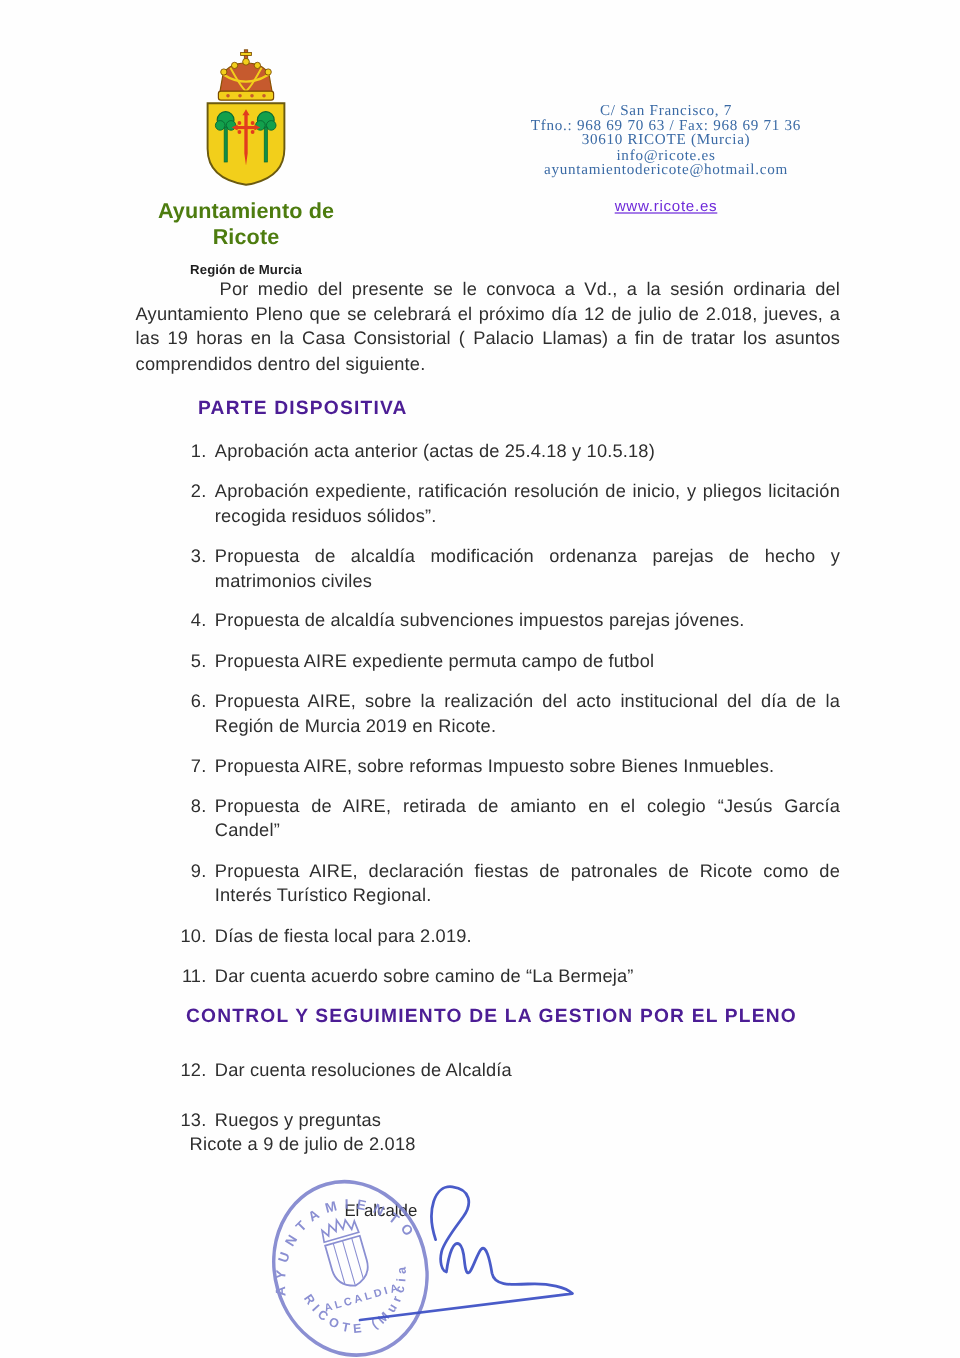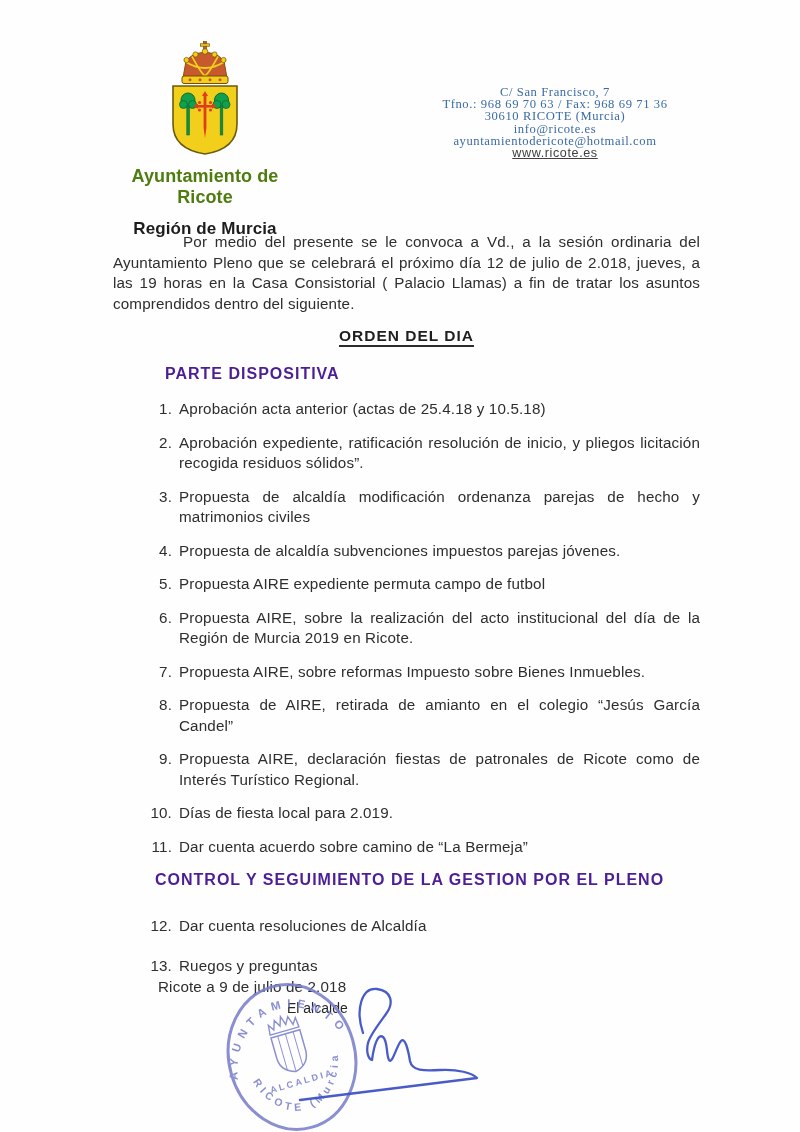--- a/index.html
+++ b/index.html
@@ -5,28 +5,28 @@
   html,body{margin:0;padding:0;background:#e8e8e8;}
   .page{
     position:relative; width:800px; height:1132px; background:#fefefe;
     margin:0 auto; overflow:hidden;
     font-family:"Liberation Sans", sans-serif; color:#2e2e2e;
   }
   
   .logo-block{position:absolute; left:130px; top:40px; width:150px; text-align:center;}
   .logo-block svg{display:block; margin:0 auto;}
   .org-name{font-size:18px; font-weight:bold; color:#4d7c0f; margin-top:11px; letter-spacing:.1px;}
-  .region-name{font-size:17px; font-weight:bold; color:#1d1d1d; margin-top:11px; letter-spacing:.1px;}
+  .region-name{font-size:11px; font-weight:bold; color:#1d1d1d; margin-top:11px; letter-spacing:.1px;}
   
   .contact-block{
     position:absolute; left:385px; top:86px; width:340px; text-align:center;
     font-size:12.6px; line-height:12.2px; letter-spacing:.6px; color:#3a6aa5;
   }
   .contact-block .cline{white-space:nowrap;font-family:Liberation Serif, serif;}
-  .contact-block .weblink{color:#404040; text-decoration:underline; display:inline-block; margin-top:0; cursor:pointer;}
+  .contact-block .weblink{color:#6d28d9; text-decoration:underline; display:inline-block; margin-top:19px; cursor:pointer;}
   
   .main{position:absolute; left:113px; top:232px; width:587px; font-size:15.2px; line-height:20.5px; letter-spacing:.15px;}
   .intro{margin:0; text-indent:70px; text-align:justify;}
   .agenda-title{margin-top:12px; text-align:center;}
   .agenda-title span{
     font-size:15.5px; font-weight:bold; letter-spacing:1px; color:#1f1f1f;
     border-bottom:2.5px solid #2b2b2b; padding-bottom:1px;
   }
   .section-heading{font-size:16px; font-weight:bold; letter-spacing:1px; color:#4c1d95;}
   .sec1{margin-top:17px; margin-left:52px;}
@@ -98,23 +98,20 @@
     <div class="cline">Tfno.: 968 69 70 63 / Fax: 968 69 71 36</div>
     <div class="cline">30610 RICOTE (Murcia)</div>
     <div class="cline">info@ricote.es</div>
     <div class="cline">ayuntamientodericote@hotmail.com</div>
     <div><span class="weblink">www.ricote.es</span></div>
   </div>
 
   <div class="main">
     <p class="intro">Por medio del presente se le convoca a Vd., a la sesión ordinaria del Ayuntamiento Pleno que se celebrará el próximo día 12 de julio de 2.018, jueves, a las 19 horas en la Casa Consistorial ( Palacio Llamas) a fin de tratar los asuntos comprendidos dentro del siguiente.</p>
 
-    <div class="agenda-title">
-      <span>ORDEN DEL DIA</span>
-    </div>
 
     <div class="section-heading sec1">PARTE DISPOSITIVA</div>
 
     <div class="agenda-list">
       <div class="row">
         <span class="num">1.</span>
         <span class="txt">Aprobación acta anterior (actas de 25.4.18 y 10.5.18)</span>
       </div>
       <div class="row">
         <span class="num">2.</span>

